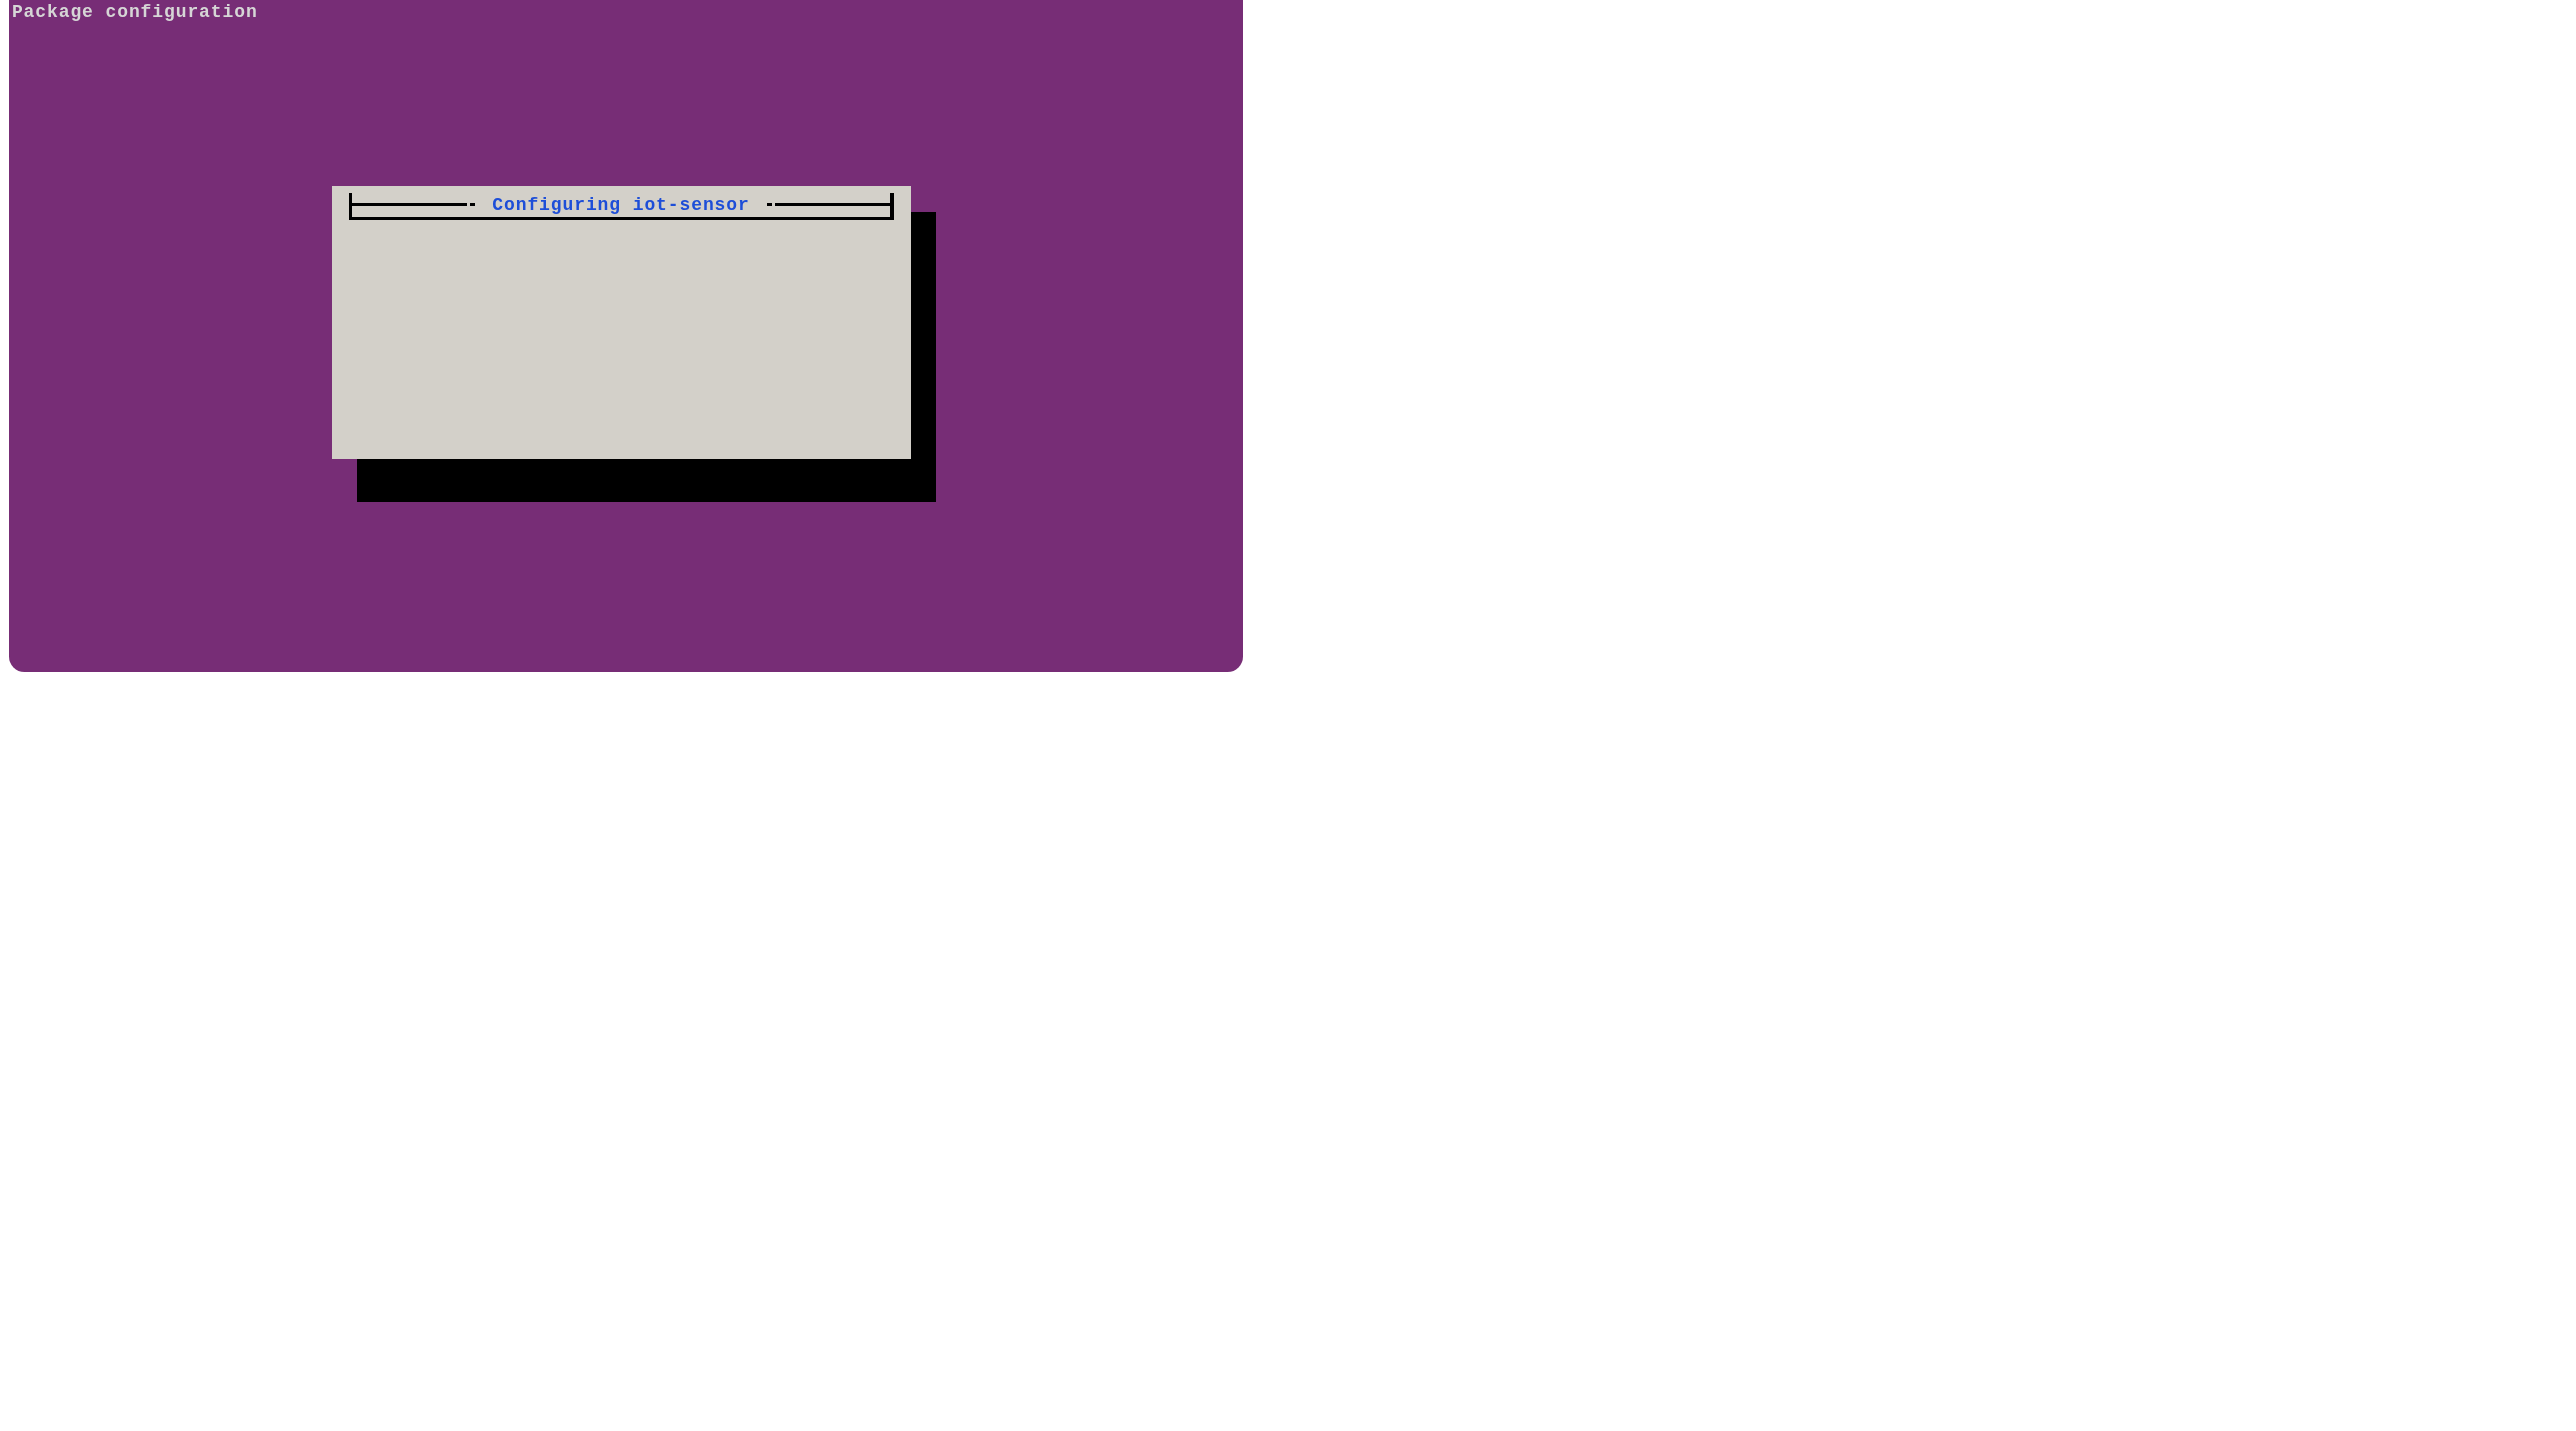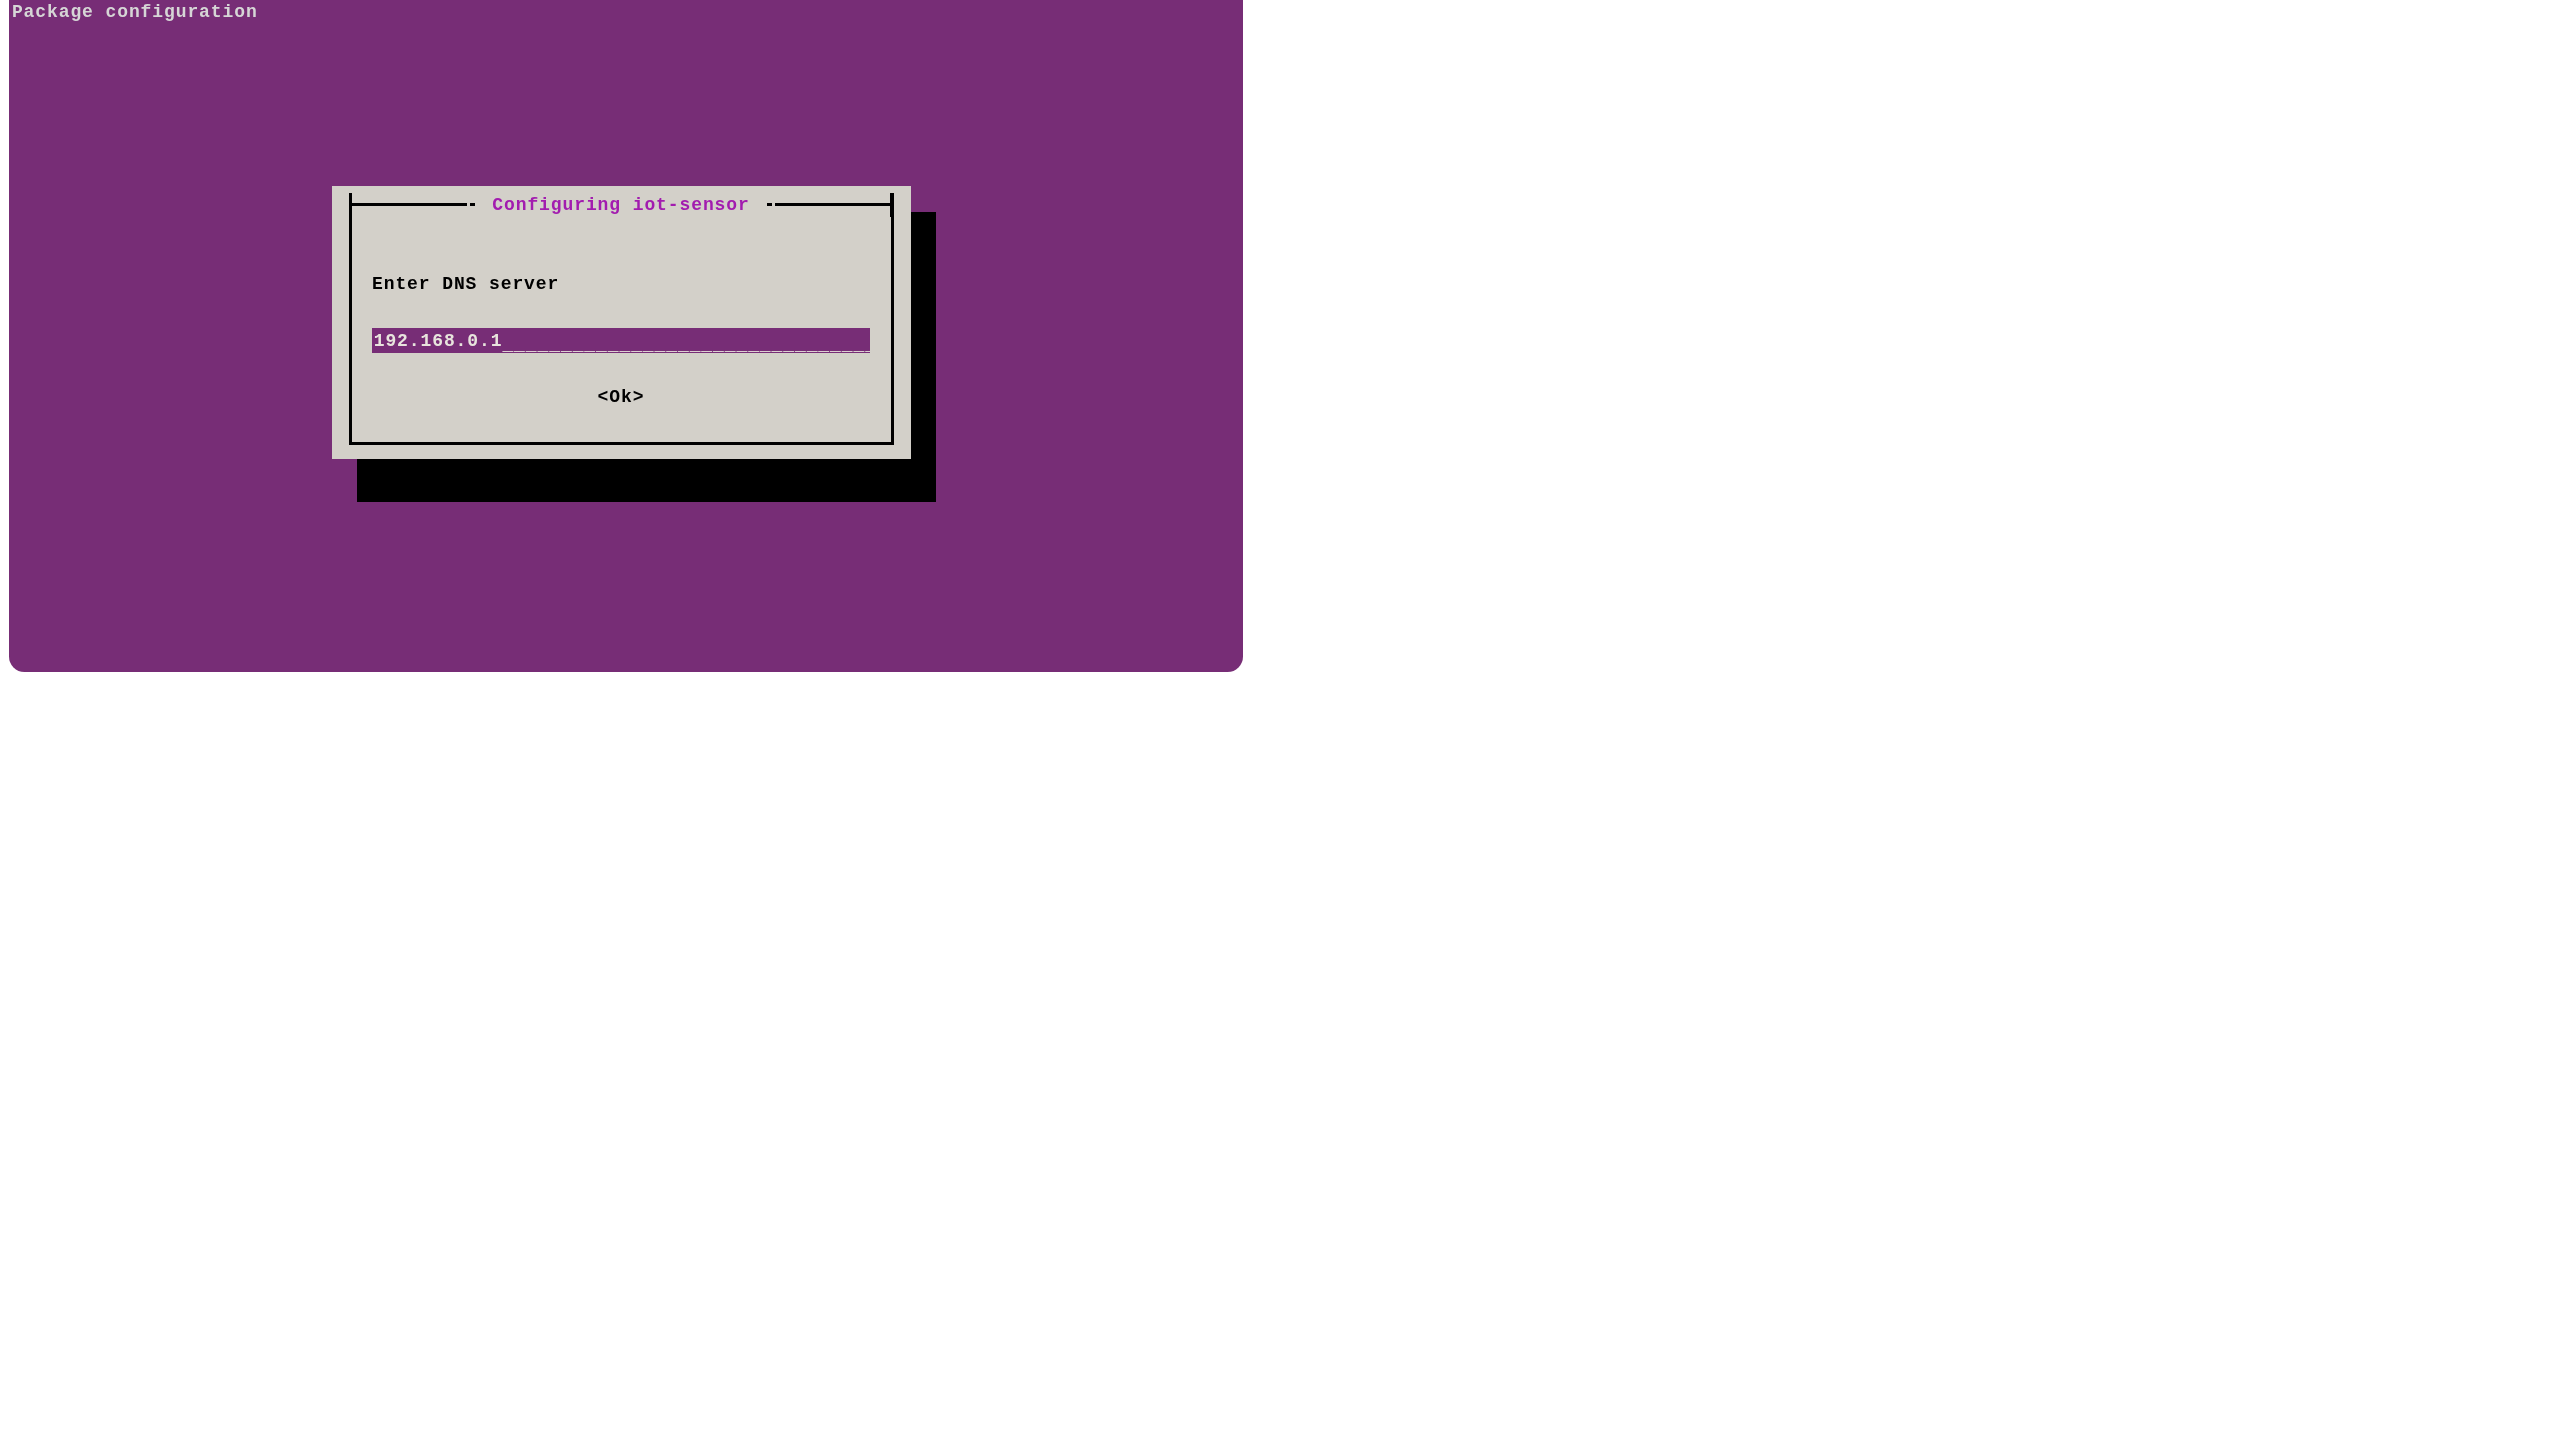--- a/index.html
+++ b/index.html
@@ -79,21 +79,21 @@
   .dash-gap::after {
     content: "";
     position: absolute;
     left: 3.4px;
     top: 10.2px;
     width: 5.1px;
     height: 3.4px;
     background: #000;
   }
   .dialog-title {
-    color: #a21caf;
+    color: #1d4ed8;
     padding: 0 13.7px;
     white-space: pre;
   }
   .dialog-body-border {
     border-left: 3.4px solid #000;
     border-right: 3.4px solid #000;
     height: 225px;
     position: relative;
     box-sizing: border-box;
   }
@@ -168,32 +168,20 @@
     <div class="dialog-top-row">
       <div class="corner"></div>
       <div class="hline"></div>
       <div class="dash-gap"></div>
       <span class="dialog-title">Configuring iot-sensor</span>
       <div class="dash-gap"></div>
       <div class="hline"></div>
       <div class="corner"></div>
     </div>
 
-    <div class="dialog-body-border">
-      <div class="prompt-label">Enter DNS server</div>
-
-      <div class="input-row">
-        <span class="input-value">192.168.0.1</span>
-        <span class="input-fill"></span>
-      </div>
-
-      <div class="ok-row">
-        <span class="ok-button">&lt;Ok&gt;</span>
-      </div>
-    </div>
 
     <div class="dialog-bottom-row">
       <div class="corner"></div>
       <div class="hline"></div>
       <div class="corner"></div>
     </div>
   </div>
 </div>
 
 

